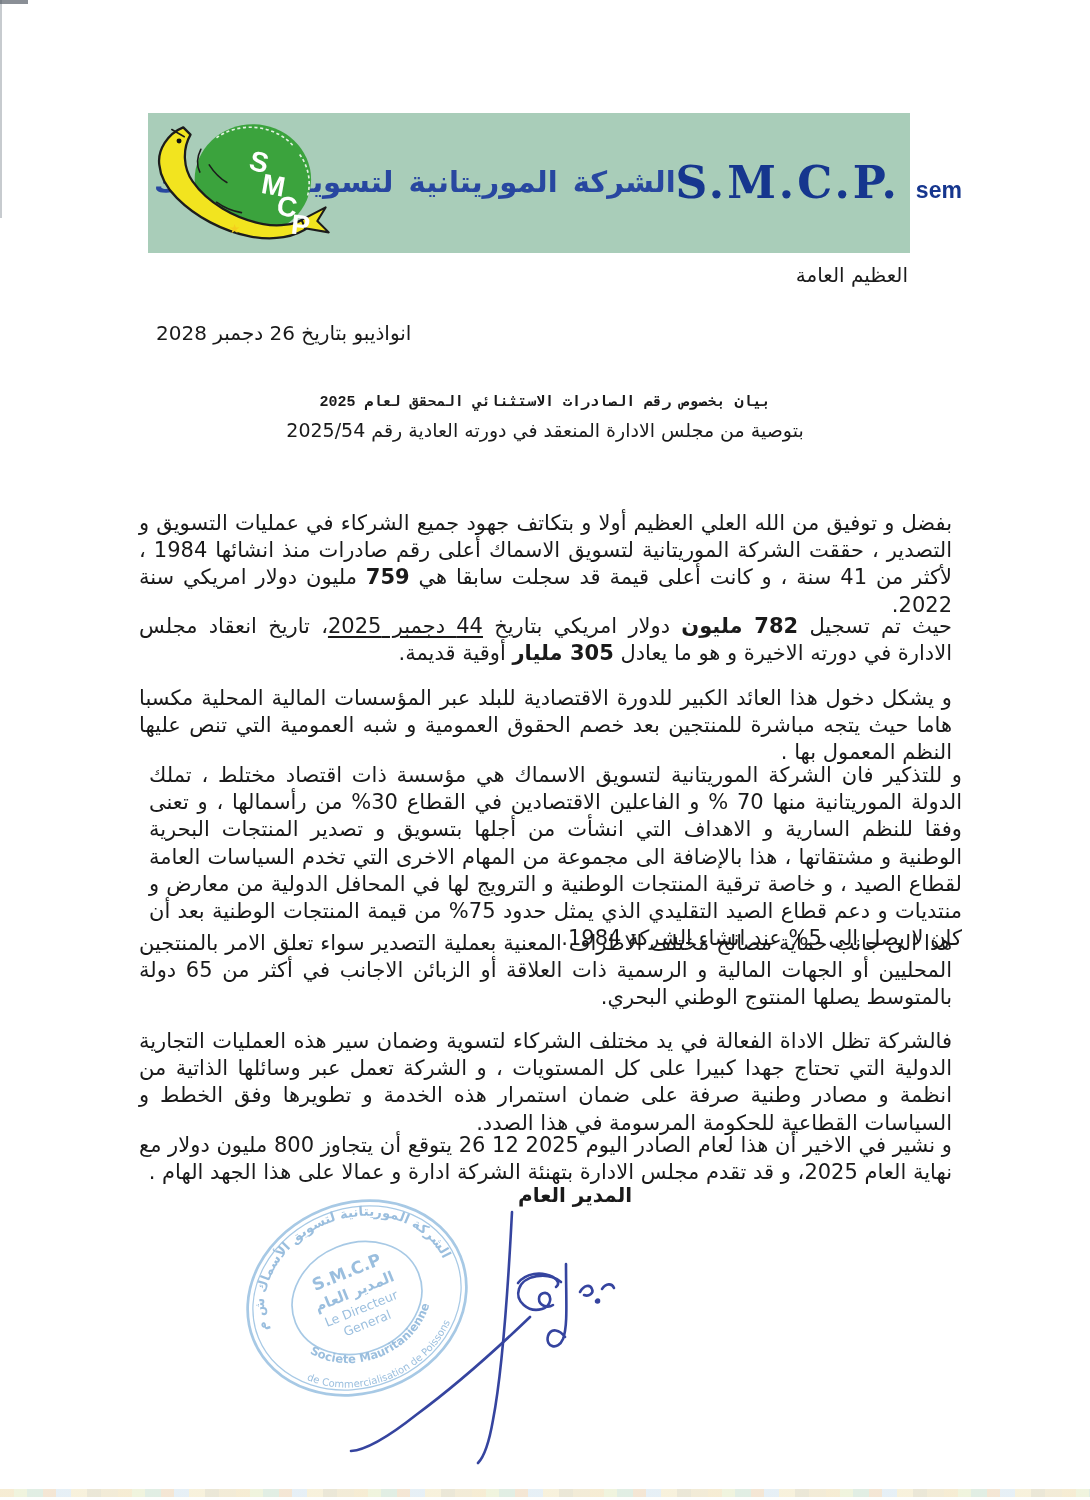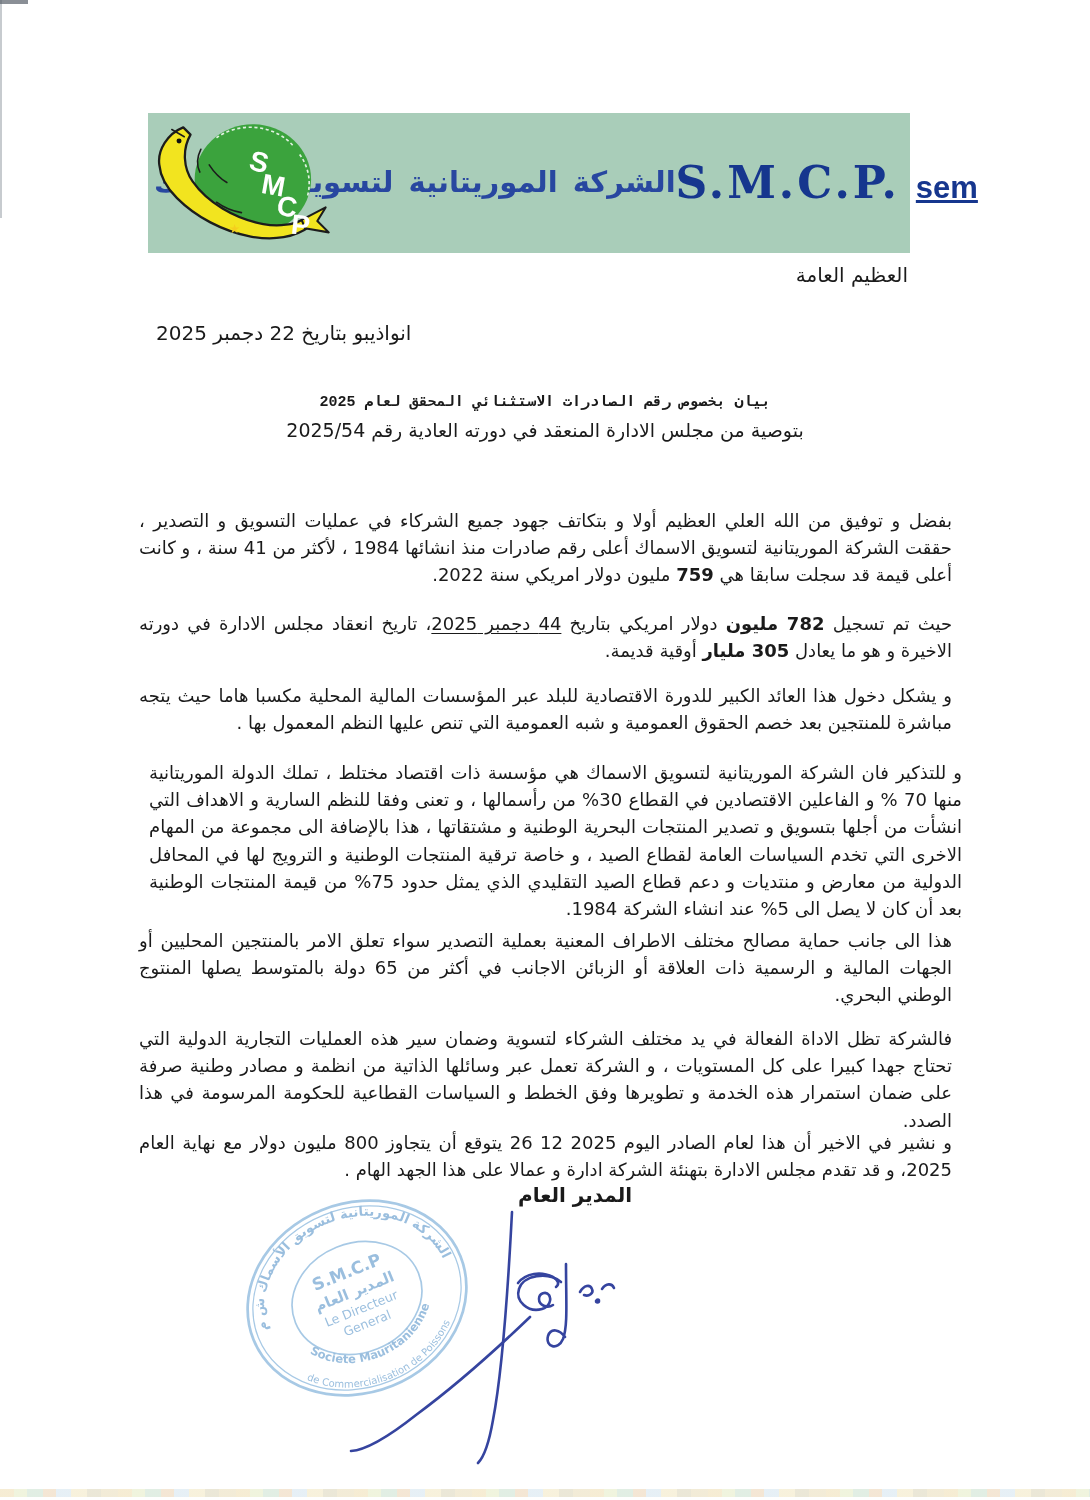--- a/index.html
+++ b/index.html
@@ -31,36 +31,36 @@
   }
   .banner-ar{
     direction:rtl; font-size:29px; font-weight:bold; color:#2847a0;
     word-spacing:5px; line-height:36px; white-space:nowrap;
   }
   .banner-acronym-row{display:flex; align-items:baseline; gap:16px; margin-top:2px;}
   .banner-acronym{
     font-family:"DejaVu Serif", serif; font-weight:bold; font-size:44px;
     color:#16368e; letter-spacing:3px; line-height:52px;
   }
-  .banner-sem{font-family:"Liberation Sans", sans-serif; font-weight:bold; font-size:31px; color:#16368e;text-decoration:underline;}
+  .banner-sem{font-family:"Liberation Sans", sans-serif; font-weight:bold; font-size:23px; color:#16368e;}
   .banner-fr{
     font-family:"Liberation Sans", sans-serif; font-weight:bold; font-size:16px;
     color:#2847a0; letter-spacing:.4px; margin-top:8px; white-space:nowrap;
   }
 
   
   .rtl{direction:rtl;}
   .dept{position:absolute; top:263px; right:182px; font-size:20px;}
   .place-date{position:absolute; top:321px; left:156px; font-size:20px; direction:rtl;}
   .subject{position:absolute; top:389px; left:139px; width:812px; text-align:center; line-height:27px;}
   .subject .t1{font-size:15px; font-weight:bold;font-family:Liberation Mono, monospace;}
   .subject .t2{font-size:19px; margin-top:1px;}
   .para{
     position:absolute; left:139px; width:813px; direction:rtl;
-    font-size:18px; line-height:27.2px; text-align:justify;
+    font-size:21px; line-height:27.2px; text-align:justify;
   }
   .p1{top:489px;} .p2{top:592px;} .p3{top:664px;} .p4{top:741px;margin-left:10px;}
   .p5{top:909px;} .p6{top:1007px;} .p7{top:1111px;}
   .para b{font-weight:bold;} .para u{text-underline-offset:3px;}
   .num-ltr{direction:ltr; unicode-bidi:isolate;}
 
   .sig-block{
     position:absolute; top:1181px; left:428px; width:294px; text-align:center;
     direction:rtl; font-weight:bold; font-size:20px; line-height:29px;
   }
@@ -109,21 +109,21 @@
     <div class="banner-text">
       <div class="banner-ar">الشركة الموريتانية لتسويق الاسماك</div>
       <div class="banner-acronym-row">
         <span class="banner-acronym">S.M.C.P.</span>
         <span class="banner-sem">sem</span>
       </div>
     </div>
   </div>
 
   <div class="dept rtl">العظيم العامة</div>
-  <div class="place-date">انواذيبو بتاريخ 22 دجمبر 2025</div>
+  <div class="place-date">انواذيبو بتاريخ 26 دجمبر 2028</div>
 
   <div class="subject rtl">
     <div class="t1">بيان بخصوص رقم الصادرات الاستثنائي المحقق لعام 2025</div>
     <div class="t2">بتوصية من مجلس الادارة المنعقد في دورته العادية رقم 2025/54</div>
   </div>
 
   <p class="para p1"><span>بفضل و توفيق  من الله  العلي العظيم أولا و بتكاتف  جهود جميع الشركاء في عمليات التسويق و التصدير ، حققت الشركة الموريتانية  لتسويق  الاسماك أعلى رقم صادرات منذ انشائها 1984 ، لأكثر من 41 سنة ، و كانت أعلى قيمة قد سجلت سابقا هي </span><b>759</b><span> مليون دولار امريكي سنة 2022.</span></p>
 
   <p class="para p2"><span>حيث تم تسجيل </span><b>782 مليون</b><span> دولار امريكي بتاريخ </span><u>44 دجمبر 2025</u><span>، تاريخ انعقاد مجلس الادارة في دورته الاخيرة و هو ما يعادل </span><b>305 مليار</b><span> أوقية قديمة.</span></p>
 

